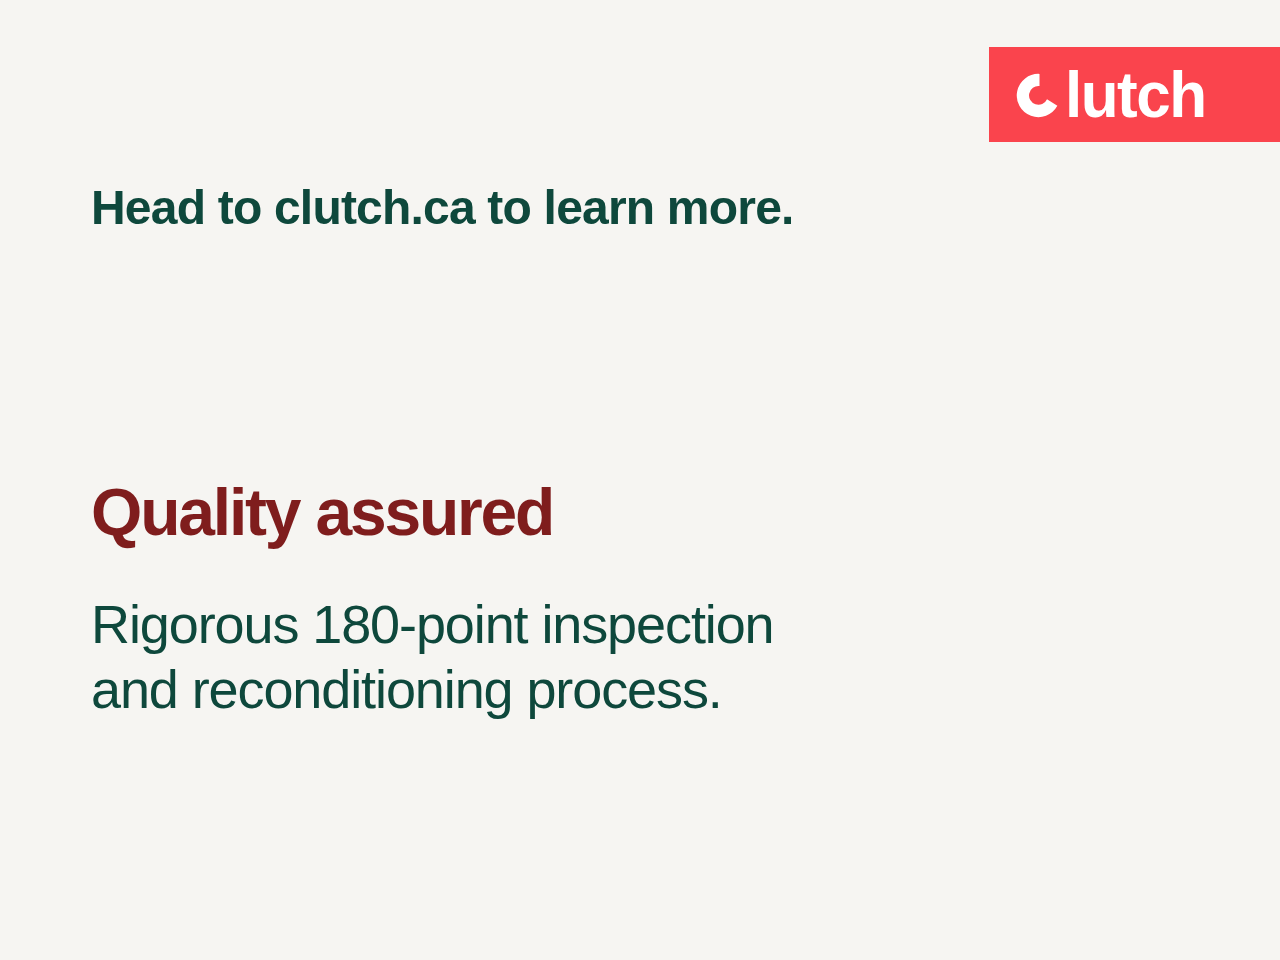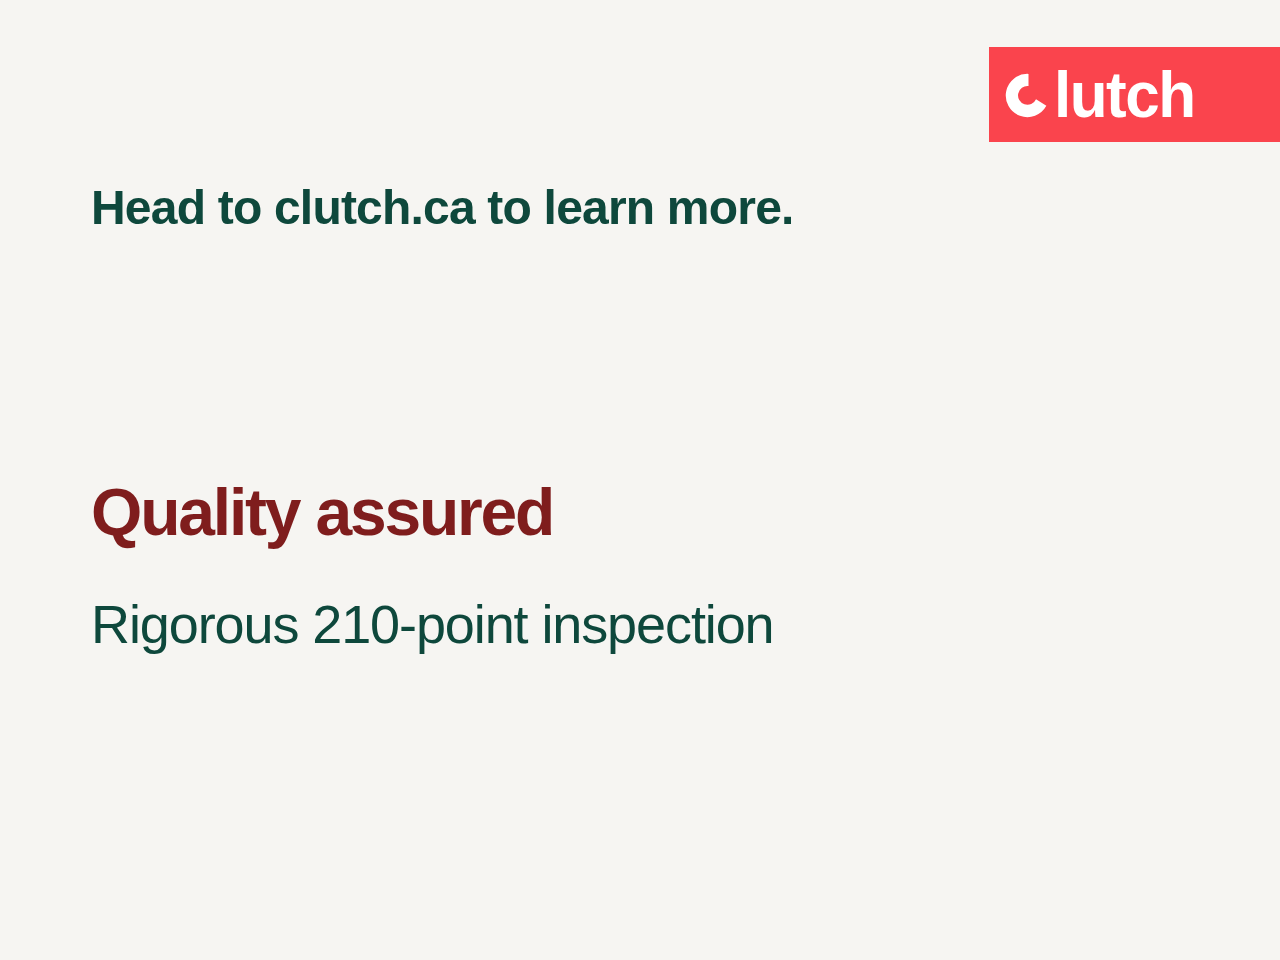--- a/index.html
+++ b/index.html
@@ -25,21 +25,21 @@
   .brand-banner {
     position: absolute;
     top: 47px;
     right: 0;
     width: 291px;
     height: 95px;
     background: #fa444d;
     display: flex;
     align-items: center;
     justify-content: flex-start;
-    padding-left: 16px;
+    padding-left: 27px;
     box-sizing: border-box;
   }
 
   .brand-lockup {
     display: flex;
     align-items: center;
     gap: 0px;
   }
 
   .brand-mark {
@@ -126,18 +126,19 @@
     </div>
   </div>
 
   <div class="content">
 
     <div class="eyebrow">Head to clutch.ca to learn more.</div>
 
     <h1 class="headline">Quality assured</h1>
 
     <p class="subhead">
-      <span class="line">Rigorous 210-point inspection</span>
+      <span class="line">Rigorous 180-point inspection</span>
+      <span class="line">and reconditioning process.</span>
     </p>
 
   </div>
 
 </div>
 
 </body></html>

